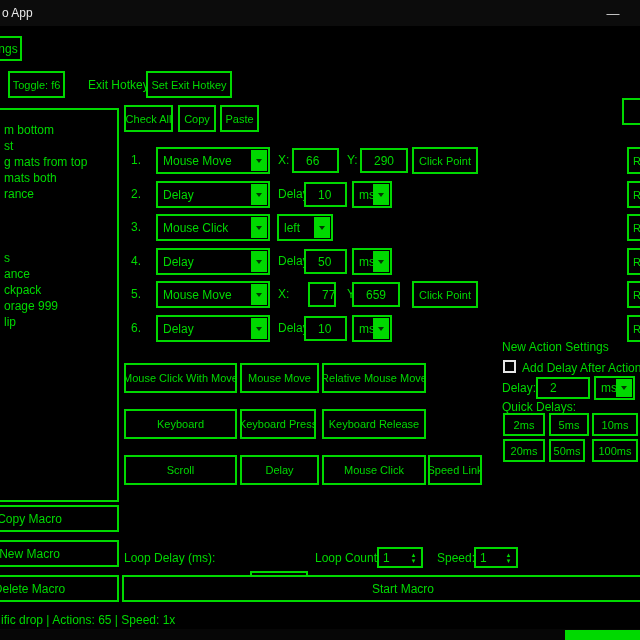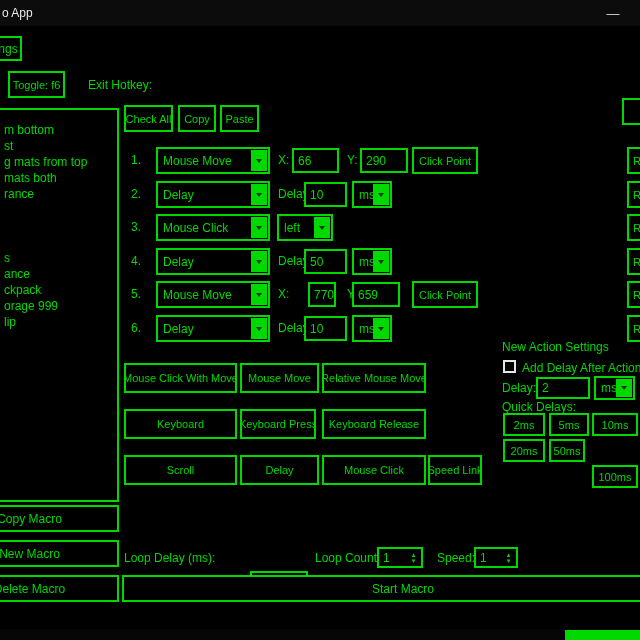--- a/index.html
+++ b/index.html
@@ -15,21 +15,21 @@
 
   .btn{ position:absolute; border:2px solid var(--g); background:#000; color:var(--g); font-size:11px;
         display:flex; align-items:center; justify-content:center; white-space:nowrap; overflow:hidden; }
   .btn.fs12{ font-size:12px; }
   .btn.al-left{ justify-content:flex-start; padding-left:4px; }
 
   .lbl{ position:absolute; color:var(--g); font-size:12px; white-space:nowrap; }
   .lbl.fs11{ font-size:12px; }
 
   .inp{ position:absolute; border:2px solid var(--g); background:#000; color:var(--g); font-size:12px;
-        display:flex; align-items:center; padding-left:4px; white-space:nowrap; overflow:hidden; }
+        display:flex; align-items:center; padding-left:12px; white-space:nowrap; overflow:hidden; }
 
   .combo{ position:absolute; border:2px solid var(--g); background:#000; color:var(--g); font-size:12px; overflow:hidden; }
   .combo .ct{ position:absolute; left:5px; top:50%; transform:translateY(-50%); white-space:nowrap; }
   .combo .sq{ position:absolute; right:1px; top:1px; bottom:1px; width:16px; background:var(--g);
               display:flex; align-items:center; justify-content:center; }
   .combo .sq i{ width:0; height:0; border-left:3px solid transparent; border-right:3px solid transparent;
                 border-top:4px solid #033803; }
 
   .panel{ position:absolute; border:2px solid var(--g); background:#000; overflow:hidden; }
   .mitem{ height:16px; line-height:16px; color:var(--g); font-size:12px; padding-left:62px; white-space:nowrap; }
@@ -53,20 +53,21 @@
 
   <div class="titlebar">
     <span class="title">o App</span>
     <span class="minbtn">—</span>
   </div>
 
   <div class="btn fs12" style="left:-6px;top:36px;width:28px;height:25px">ngs</div>
 
   <div class="btn" style="left:8px;top:71px;width:57px;height:27px">Toggle: f6</div>
   <span class="lbl" style="left:88px;top:78px">Exit Hotkey:</span>
+  <div class="btn" style="left:146px;top:71px;width:86px;height:27px">Set Exit Hotkey</div>
 
   <div class="panel" style="left:-60px;top:108px;width:179px;height:394px;padding-top:12px">
     <div class="mitem">m bottom</div>
     <div class="mitem">st</div>
     <div class="mitem">g mats from top</div>
     <div class="mitem">mats both</div>
     <div class="mitem">rance</div>
     <div class="mitem"></div>
     <div class="mitem"></div>
     <div class="mitem"></div>
@@ -204,21 +205,21 @@
     <span class="sq">
         <i></i>
       </span>
   </div>
   <span class="lbl" style="left:502px;top:400px">Quick Delays:</span>
   <div class="btn" style="left:503px;top:413px;width:42px;height:23px">2ms</div>
   <div class="btn" style="left:549px;top:413px;width:40px;height:23px">5ms</div>
   <div class="btn" style="left:592px;top:413px;width:46px;height:23px">10ms</div>
   <div class="btn" style="left:503px;top:439px;width:42px;height:23px">20ms</div>
   <div class="btn" style="left:549px;top:439px;width:36px;height:23px">50ms</div>
-  <div class="btn" style="left:592px;top:465px;width:46px;height:23px">100ms</div>
+  <div class="btn" style="left:592px;top:439px;width:46px;height:23px">100ms</div>
 
   <span class="lbl" style="left:124px;top:551px">Loop Delay (ms):</span>
   <div class="inp" style="left:250px;top:571px;width:58px;height:21px">20</div>
   <span class="lbl" style="left:315px;top:551px">Loop Count:</span>
   <div class="spin" style="left:377px;top:547px;width:46px;height:21px">
     <span class="sv">1</span>
     <span class="ar">
         <span>▴</span>
         <span>▾</span>
       </span>
@@ -227,17 +228,18 @@
   <div class="spin" style="left:474px;top:547px;width:44px;height:21px">
     <span class="sv">1</span>
     <span class="ar">
         <span>▴</span>
         <span>▾</span>
       </span>
   </div>
 
   <div class="btn fs12" style="left:122px;top:575px;width:562px;height:27px">Start Macro</div>
 
+  <span class="status-text">ific drop | Actions: 65 | Speed: 1x</span>
 
   <div class="bottomstrip"></div>
   <div class="greenblock"></div>
 
 </div>
 
 </body></html>

